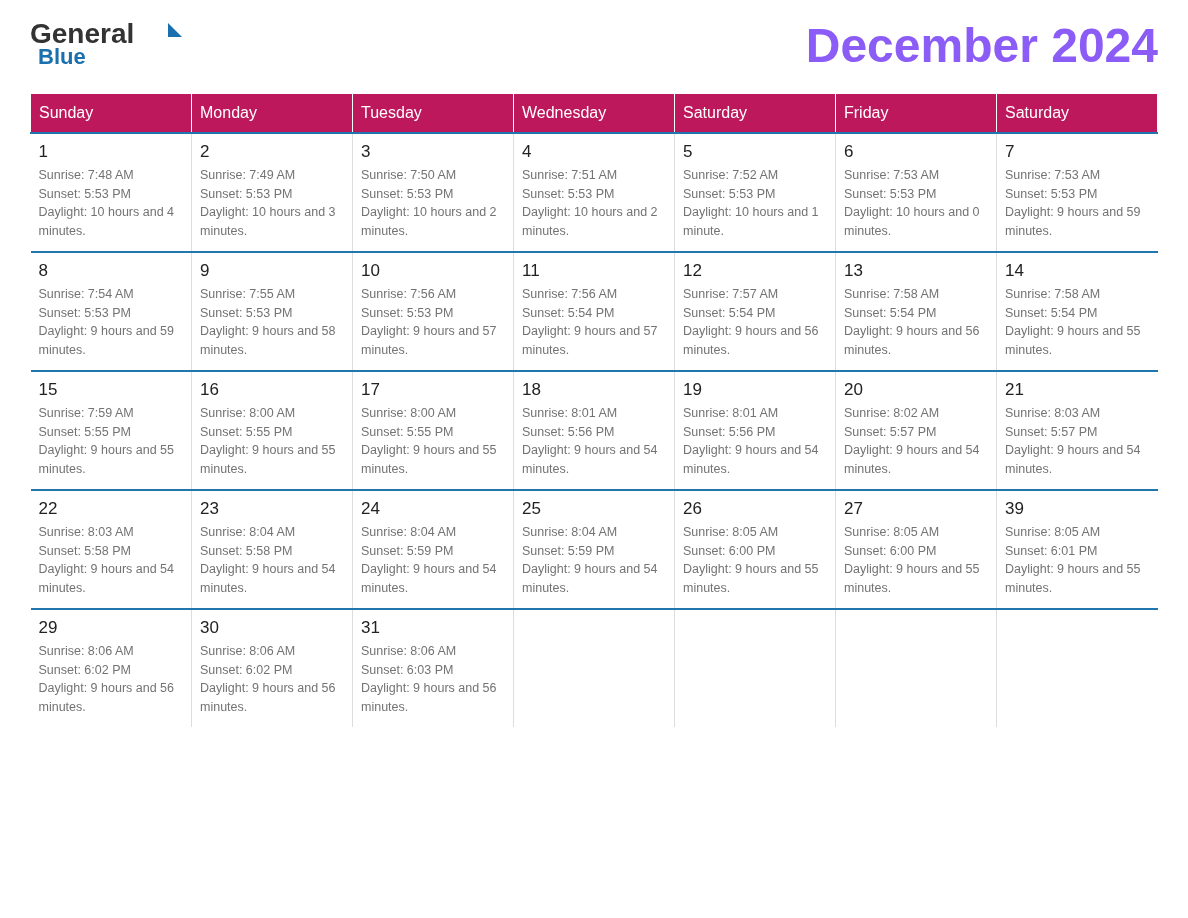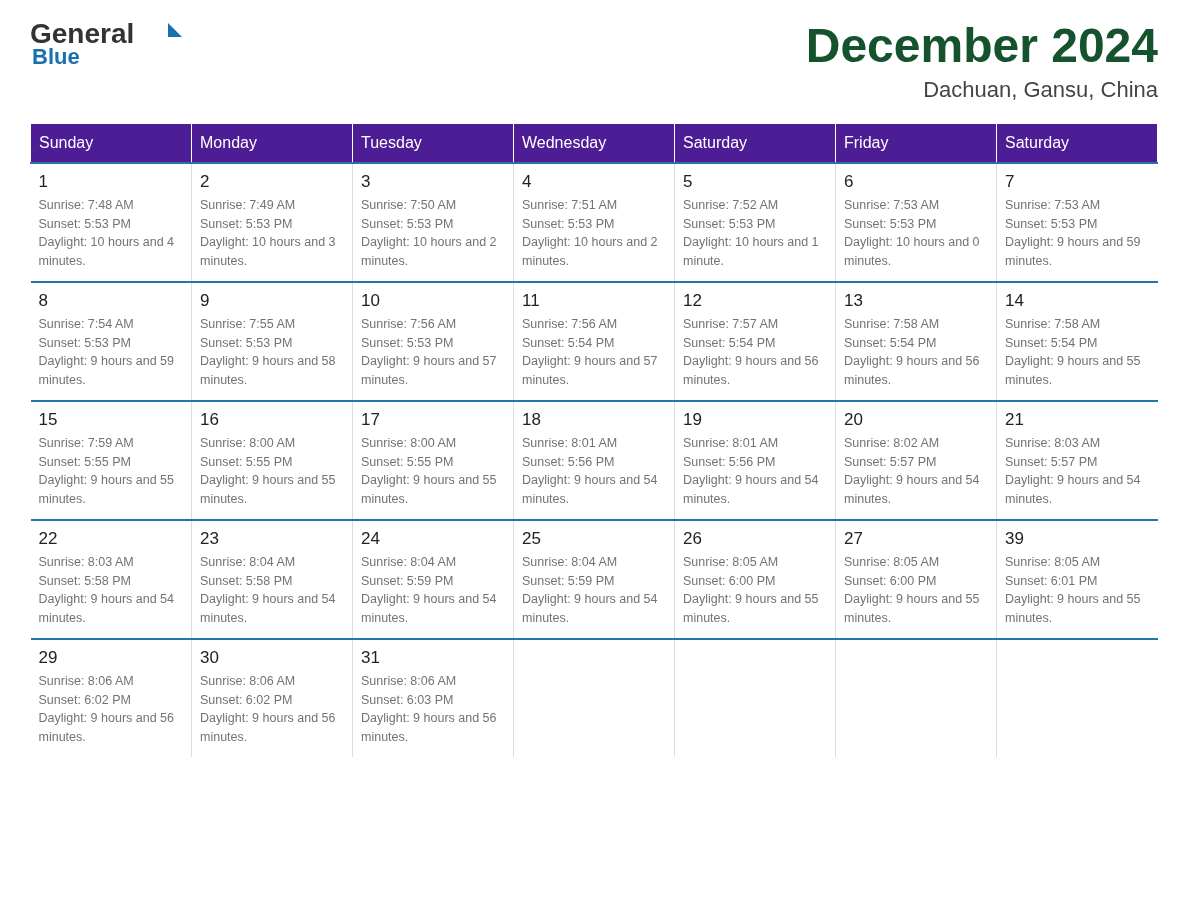--- a/index.html
+++ b/index.html
@@ -40,43 +40,43 @@
     }
     .logo-line1 {
       display: flex;
       align-items: center;
       gap: 32px;
     }
     .logo-line2 {
       color: #1a6faf;
       font-size: 22px;
       font-weight: bold;
-      margin-left: 2px;
+      margin-left: 8px;
       margin-top: -4px;
     }
     .title-block {
       text-align: right;
     }
     .month-title {
       font-size: 48px;
       font-weight: bold;
-      color: #14532d;
+      color: #8b5cf6;
       line-height: 1.1;
     }
     .location {
       font-size: 22px;
       color: #444;
       margin-top: 4px;
     }
     .calendar {
       width: 100%;
       border-collapse: collapse;
     }
     .calendar thead tr th {
-      background-color: #4c1d95;
+      background-color: #be185d;
       color: #fff;
       font-size: 16px;
       font-weight: normal;
       padding: 10px 8px;
       text-align: left;
       border: 1px solid #fff;
     }
     .calendar tbody tr {
       border-top: 2px solid #2176ae;
     }
@@ -114,21 +114,20 @@
 <div class="header">
   <div class="logo-wrapper">
     <div class="logo-line1">
       <span class="logo-text">General</span>
       <span class="logo-triangle"></span>
     </div>
     <div class="logo-line2">Blue</div>
   </div>
   <div class="title-block">
     <div class="month-title">December 2024</div>
-    <div class="location">Dachuan, Gansu, China</div>
   </div>
 </div>
 
 <table class="calendar">
   <thead>
     <tr>
       <th>Sunday</th>
       <th>Monday</th>
       <th>Tuesday</th>
       <th>Wednesday</th>

